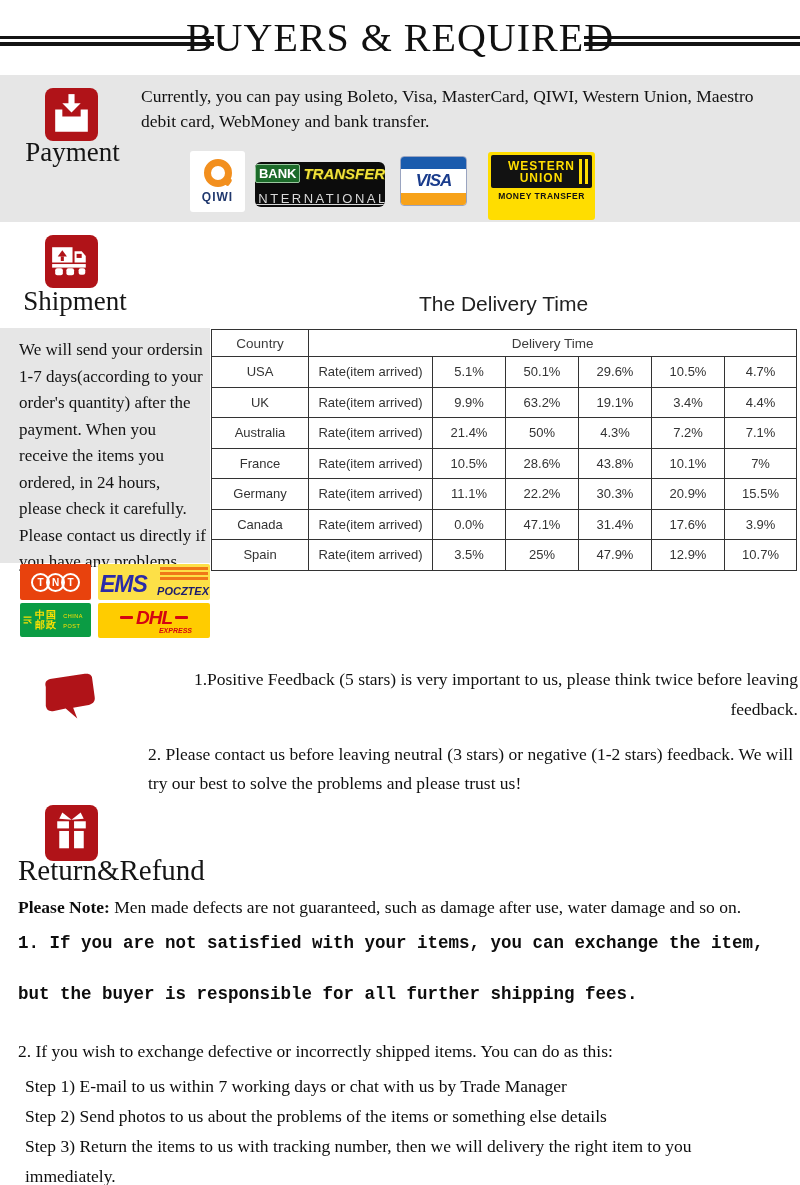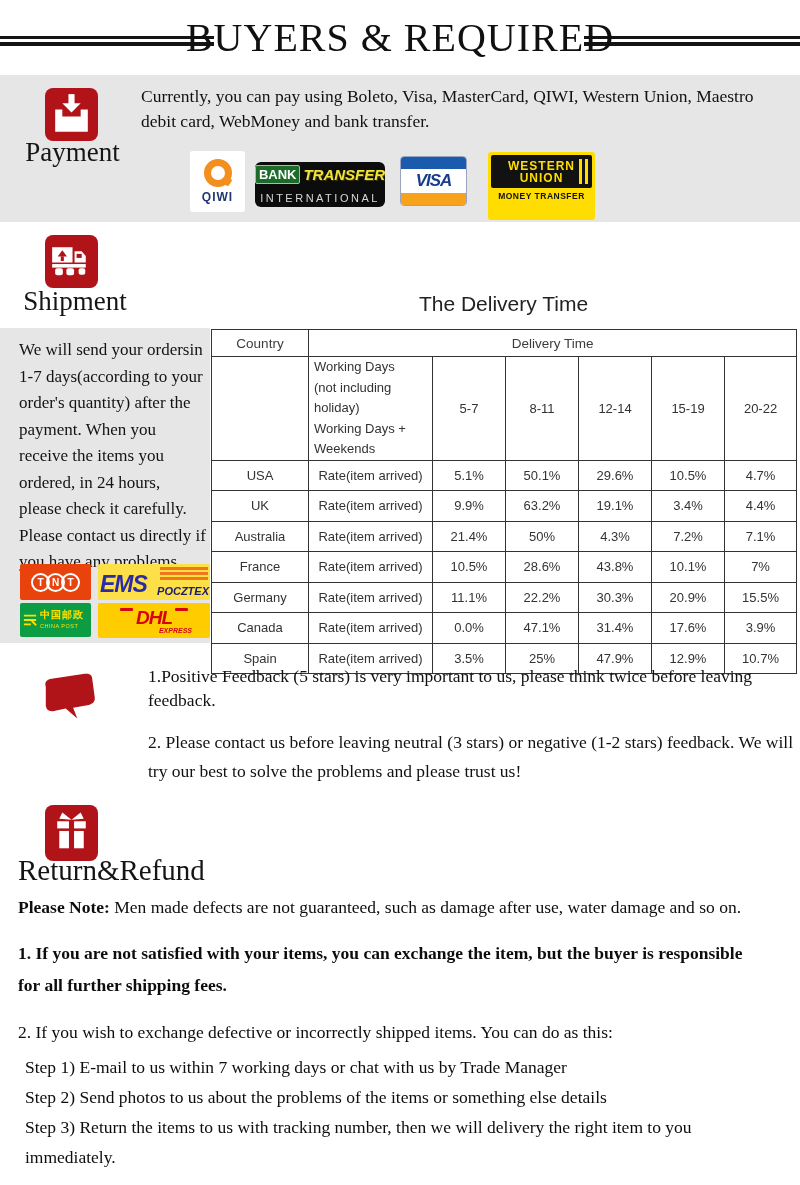--- a/index.html
+++ b/index.html
@@ -41,21 +41,21 @@
   .qiwi-text { font-family:"Liberation Sans",sans-serif; font-weight:bold; font-size:12px;
                letter-spacing:1px; color:#20386E; }
   .logo-bt { left:65px; top:13px; width:130px; height:45px; background:#0c0c0c; border-radius:6px;
              display:flex; flex-direction:column; align-items:center; justify-content:center;
              font-family:"Liberation Sans",sans-serif; }
   .bt-row { display:flex; align-items:center; gap:3px; }
   .bt-bank { background:#1C6B2A; color:#fff; font-weight:bold; font-size:13px; padding:1px 3px;
              border:1px solid #9ac79f; border-radius:2px; }
   .bt-transfer { color:#F2E23A; font-weight:bold; font-style:italic; font-size:15px;
                  text-shadow:1px 1px 0 #3a3a00; }
-  .bt-intl { color:#d8d8d8; font-size:11px; letter-spacing:2.5px; margin-top:8px; }
+  .bt-intl { color:#d8d8d8; font-size:13px; letter-spacing:2.5px; margin-top:8px;text-decoration:underline; }
   .logo-visa { left:210px; top:7px; width:67px; height:50px; background:#fff; border:1px solid #9aa4c0;
                border-radius:4px; display:flex; flex-direction:column; }
   .visa-band-top { height:12px; background:#1A5BAD; }
   .visa-mid { flex:1; display:flex; align-items:center; justify-content:center;
               font-family:"Liberation Sans",sans-serif; font-style:italic; font-weight:bold;
               font-size:17px; color:#1A3C8C; letter-spacing:-1px; }
   .visa-band-bot { height:12px; background:#F7A21A; }
   .logo-wu { left:298px; top:3px; width:107px; height:68px; background:#FFDD00; border-radius:3px;
              padding:3px; font-family:"Liberation Sans",sans-serif; }
   .wu-black { position:relative; background:#121212; height:33px; border-radius:2px;
@@ -64,73 +64,73 @@
   .wu-bars i { position:absolute; top:4px; width:3px; height:25px; background:#FFDD00; }
   .wu-bars i:nth-child(1){ right:4px; } .wu-bars i:nth-child(2){ right:10px; }
   .wu-money { text-align:center; color:#111; font-weight:bold; font-size:8.5px; margin-top:3px;
               letter-spacing:0.5px; }
 
   
   .ship-icon { left:45px; top:235px; width:53px; height:53px; }
   .ship-label { left:0; top:286px; width:150px; text-align:center; }
   .table-title { position:absolute; left:211px; top:292px; width:585px; text-align:center;
                  font-family:"Liberation Sans",sans-serif; font-size:21px; color:#222; }
-  .ship-panel { position:absolute; left:0; top:328px; width:210px; height:315px; background:#E6E6E6; }
+  .ship-panel { position:absolute; left:0; top:328px; width:210px; height:235px; background:#E6E6E6; }
   .ship-note { padding:9px 4px 0 19px; font-size:17px; line-height:26.5px; color:#131313; }
   .carriers { position:absolute; left:20px; top:236px; width:190px; display:grid;
               grid-template-columns:71px 112px; grid-gap:3px 7px;
               font-family:"Liberation Sans",sans-serif; }
   .carrier { border-radius:2px; position:relative; overflow:hidden; }
   .c-tnt { height:36px; background:#E8420D; display:flex; align-items:center; justify-content:center; }
   .tnt-circ { width:19px; height:19px; border:2px solid #fff; border-radius:50%; margin:0 -2px;
               display:flex; align-items:center; justify-content:center;
               color:#fff; font-weight:bold; font-size:10px; }
   .c-ems { height:36px; background:#fde047; }
   .ems-txt { position:absolute; left:2px; bottom:2px; font-size:23px; font-weight:bold;
              font-style:italic; color:#2B2BA8; letter-spacing:-1px; }
   .ems-stripes { position:absolute; right:2px; top:3px; width:48px; }
   .ems-stripes i { display:block; height:2.5px; background:#F07818; margin-bottom:2.5px; }
   .ems-sub { position:absolute; right:1px; bottom:3px; font-size:11px; font-weight:bold;
              font-style:italic; color:#1B1B6E; }
   .c-cnpost { height:34px; background:#0B9C44; display:flex; align-items:center; gap:3px; padding:2px 3px; }
-  .cn-col { display:flex; flex-direction:column; line-height:10px; }
+  .cn-col { display:flex; flex-direction:row; line-height:10px; }
   .cn-text { color:#FFE100; font-size:10px; font-weight:bold; letter-spacing:1px; }
   .cn-sub { color:#FFE100; font-size:5.5px; letter-spacing:0.5px; margin-top:1px; }
   .c-dhl { height:35px; background:#FFCC00; display:flex; flex-direction:column;
            align-items:center; justify-content:center; }
-  .dhl-row { display:flex; align-items:flex-start; gap:3px; }
+  .dhl-row { display:flex; align-items:center; gap:3px; }
   .dhl-dash { width:13px; height:3px; background:#D40511; border-radius:1px; }
   .dhl-txt { color:#D40511; font-weight:bold; font-style:italic; font-size:19px;
              letter-spacing:-1px; line-height:19px; }
   .dhl-sub { color:#D40511; font-style:italic; font-size:7px; font-weight:bold;
              align-self:flex-end; margin-right:18px; }
 
   
   .delivery { position:absolute; left:211px; top:329px; width:585px; border-collapse:collapse;
               table-layout:fixed; font-family:"Liberation Sans",sans-serif; color:#333; }
   .delivery td { border:1.2px solid #333; text-align:center; font-size:13px; padding:0; }
   .delivery tr.hdr1 td { height:27px; font-size:13.5px; color:#3c3c3c; }
   .delivery tr.hdr2 td { height:66px; }
   .wd-cell { text-align:left !important; padding-left:5px !important; line-height:20.5px; font-size:12.5px; }
   .delivery .body-row td { height:30.5px; }
   .country-col { font-size:14px; }
 
   
   .fb-icon { position:absolute; left:40px; top:672px; width:58px; height:50px; }
   .fb-label { left:0; top:714px; width:150px; text-align:center; font-size:28px; }
   .fb-items { position:absolute; left:148px; top:664px; width:650px; font-size:17.5px; }
-  .fb-items p:first-child { line-height:24px; }
+  .fb-items p:first-child { line-height:30px;text-align:right; }
   .fb-items p:last-child { margin-top:16px; line-height:29px; }
 
   
   .rr-icon { left:45px; top:805px; width:53px; height:56px; }
   .rr-label { left:18px; top:854px; font-size:29px; }
   .notes { position:absolute; left:18px; top:897px; width:764px; font-size:17.5px; color:#0d0d0d; }
   .note-line b { font-weight:bold; }
-  .point-bold { margin-top:19px; width:748px; font-weight:bold; line-height:32px; }
+  .point-bold { width:748px; font-weight:bold; line-height:51px;font-family:Liberation Mono, monospace; }
   .heading2 { margin-top:21px; font-weight:normal; }
   .steps { margin-top:9px; padding-left:7px; width:726px; line-height:30px; }
 </style>
 </head>
 <body>
 
 <div id="page">
 
   <div class="dline left"></div>
   <div class="dline right"></div>
@@ -239,33 +239,20 @@
       <col style="width:73px">
         <col style="width:73px">
         <col style="width:73px">
         <col style="width:72px">
     </colgroup>
     <tbody>
         <tr class="hdr1">
       <td>Country</td>
       <td colspan="6">Delivery Time</td>
     </tr>
-    <tr class="hdr2">
-      <td></td>
-      <td class="wd-cell">
-        <div>Working Days</div>
-        <div>(not including holiday)</div>
-        <div>Working Days + Weekends</div>
-      </td>
-      <td>5-7</td>
-      <td>8-11</td>
-      <td>12-14</td>
-      <td>15-19</td>
-      <td>20-22</td>
-    </tr>
     </tbody>
       <tbody>
     <tr class="body-row">
       <td class="country-col">USA</td>
       <td>Rate(item arrived)</td>
       <td>5.1%</td>
       <td>50.1%</td>
       <td>29.6%</td>
       <td>10.5%</td>
       <td>4.7%</td>

